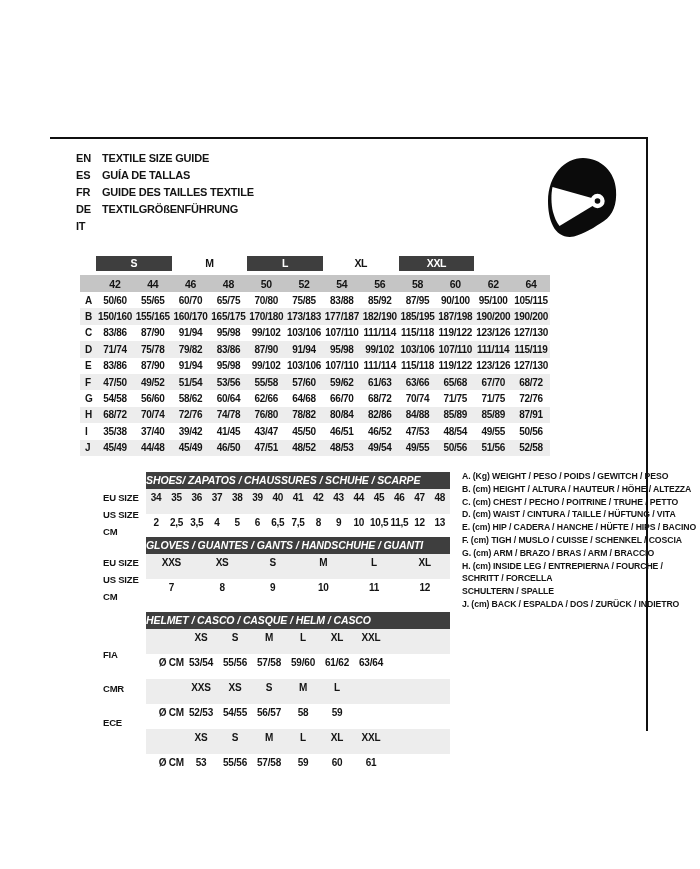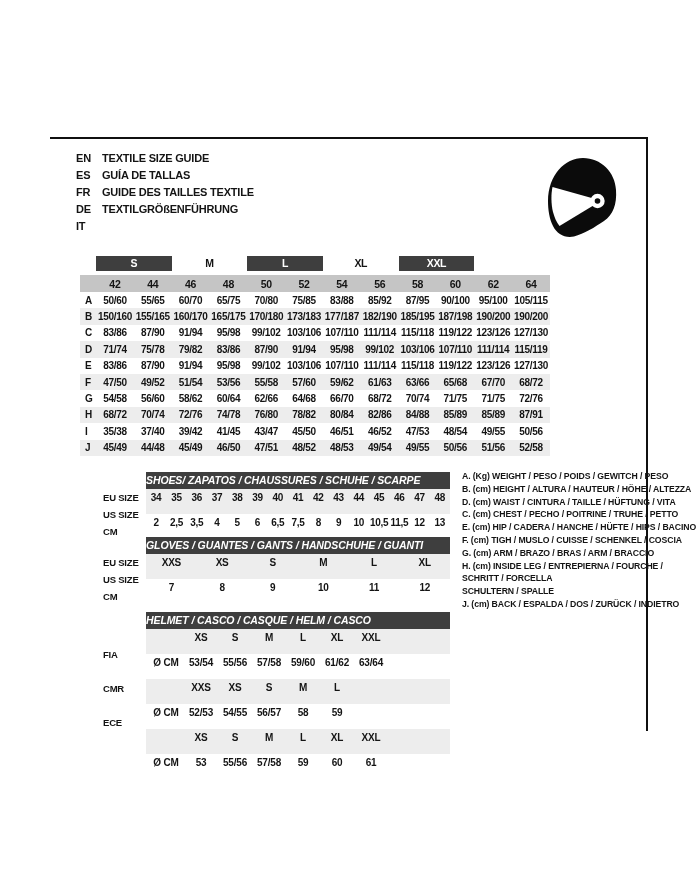--- a/index.html
+++ b/index.html
@@ -37,21 +37,21 @@
   .lower { left:85px; display:flex; }
   .side-labels { width:43px; padding-top:17px;margin-left:18px; }
   .side-label  { height:17px; line-height:17px; font-size:9.5px; font-weight:bold; letter-spacing:-0.2px; }
   .ltable { width:304px; }
   .lbar { height:17px; line-height:17px; background:var(--dark,#3e3e3e); color:#fff; font-size:10.5px;
           font-weight:bold; letter-spacing:-0.1px; white-space:nowrap;font-style:italic; }
   .lrow { display:flex; height:25px; line-height:17px; background:#fff; }
   .lrow.shaded { background:var(--shade,#ededed); }
   .lcell { flex:1; text-align:center; font-size:10px; font-weight:bold; letter-spacing:-0.3px; white-space:nowrap; }
   .hcell { width:34px; text-align:center; font-size:10px; font-weight:bold; letter-spacing:-0.2px; white-space:nowrap; }
-  .hcell.unit { width:38px; text-align:center; padding-left:2px; }
+  .hcell.unit { width:38px; text-align:right; padding-left:2px; }
   .hfill { flex:1; }
 
   
   .legend { left:462px; top:470px; width:200px; }
   .legend-line { height:12.8px; line-height:12.8px; font-size:8.7px; font-weight:bold;
                  letter-spacing:-0.1px; white-space:nowrap; }
 </style>
 </head>
 <body>
 
@@ -443,22 +443,22 @@
           <div class="hcell">60</div>
           <div class="hcell">61</div>
           <div class="hfill"></div>
         </div>
       </div>
   </div>
 
   <div class="abs legend">
       <div class="legend-line">A. (Kg) WEIGHT / PESO / POIDS / GEWITCH / PESO</div>
       <div class="legend-line">B. (cm) HEIGHT / ALTURA / HAUTEUR / HÖHE / ALTEZZA</div>
+      <div class="legend-line">C. (cm) CHEST / PECHO / POITRINE / TRUHE / PETTO</div>
       <div class="legend-line">D. (cm) WAIST / CINTURA / TAILLE / HÜFTUNG / VITA</div>
-      <div class="legend-line">C. (cm) CHEST / PECHO / POITRINE / TRUHE / PETTO</div>
       <div class="legend-line">E. (cm) HIP / CADERA / HANCHE / HÜFTE / HIPS / BACINO</div>
       <div class="legend-line">F. (cm) TIGH / MUSLO / CUISSE / SCHENKEL / COSCIA</div>
       <div class="legend-line">G. (cm) ARM / BRAZO / BRAS / ARM / BRACCIO</div>
       <div class="legend-line">H. (cm) INSIDE LEG / ENTREPIERNA / FOURCHE /</div>
       <div class="legend-line">SCHRITT / FORCELLA</div>
       <div class="legend-line">SCHULTERN / SPALLE</div>
       <div class="legend-line">J. (cm) BACK / ESPALDA / DOS / ZURÜCK / INDIETRO</div>
     </div>
 
 </div>

